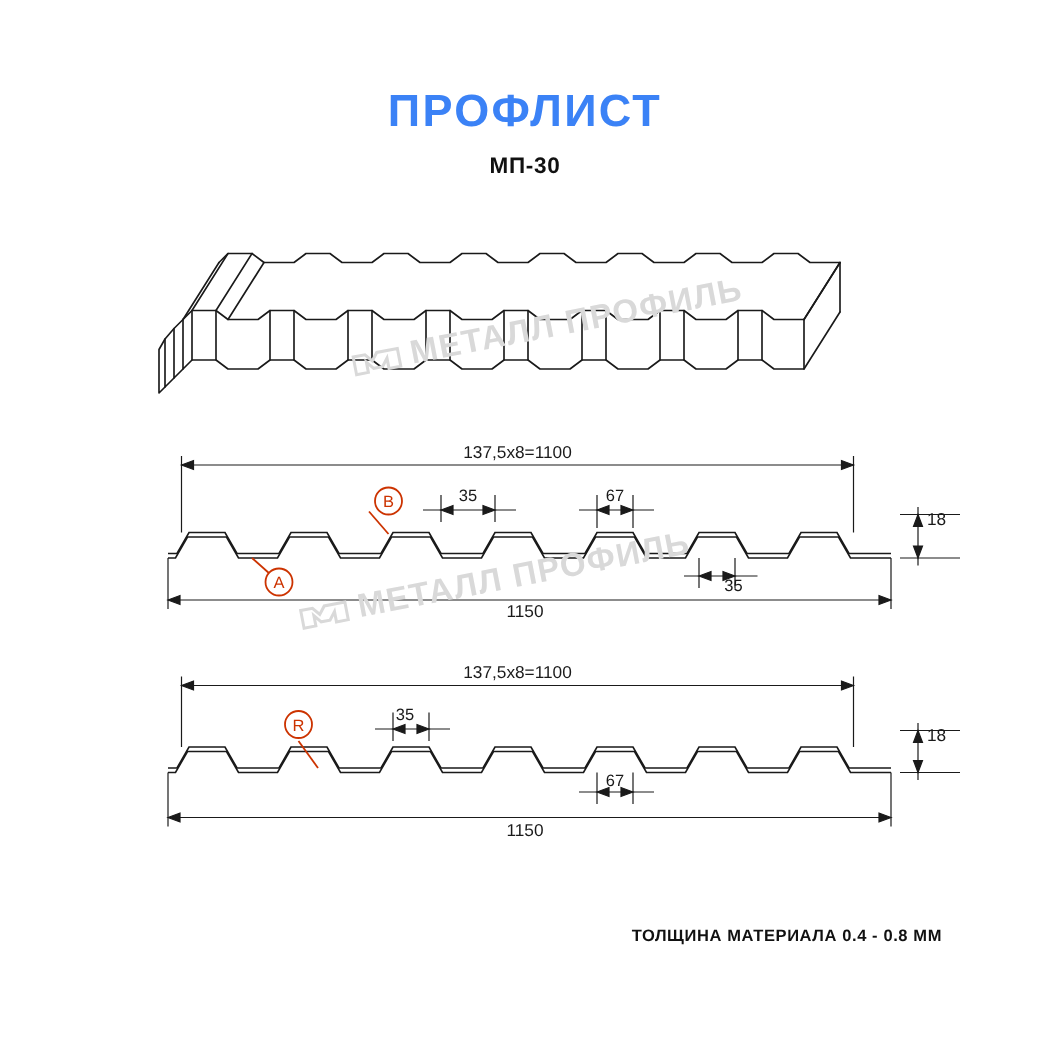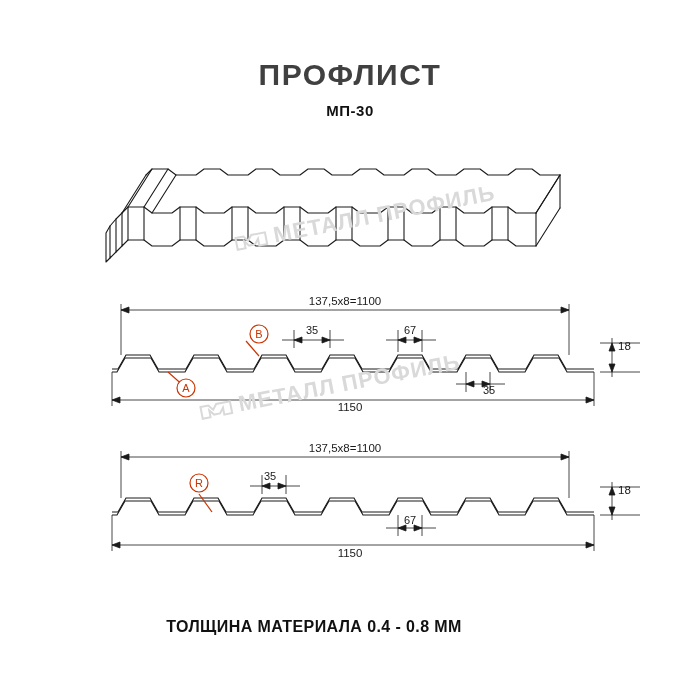--- a/index.html
+++ b/index.html
@@ -26,37 +26,37 @@
     position: absolute;
     left: 0;
     top: 58px;
     width: 700px;
     text-align: center;
   }
   .title-main {
     font-size: 30px;
     font-weight: bold;
     letter-spacing: 1.5px;
-    color: #404040;
+    color: #3b82f6;
     line-height: 34px;
   }
   .title-sub {
     font-size: 15px;
     font-weight: bold;
     color: #111;
     margin-top: 10px;
     letter-spacing: 0.5px;
   }
   .footer-note {
     position: absolute;
     left: 0;
     top: 618px;
     width: 628px;
-    text-align: center;
-    font-size: 16px;
+    text-align: right;
+    font-size: 11px;
     font-weight: bold;
     color: #111;
     letter-spacing: 0.4px;
   }
   .wm {
     position: absolute;
     pointer-events: none;
     user-select: none;
     color: #d9d9d9;
     font-weight: bold;

